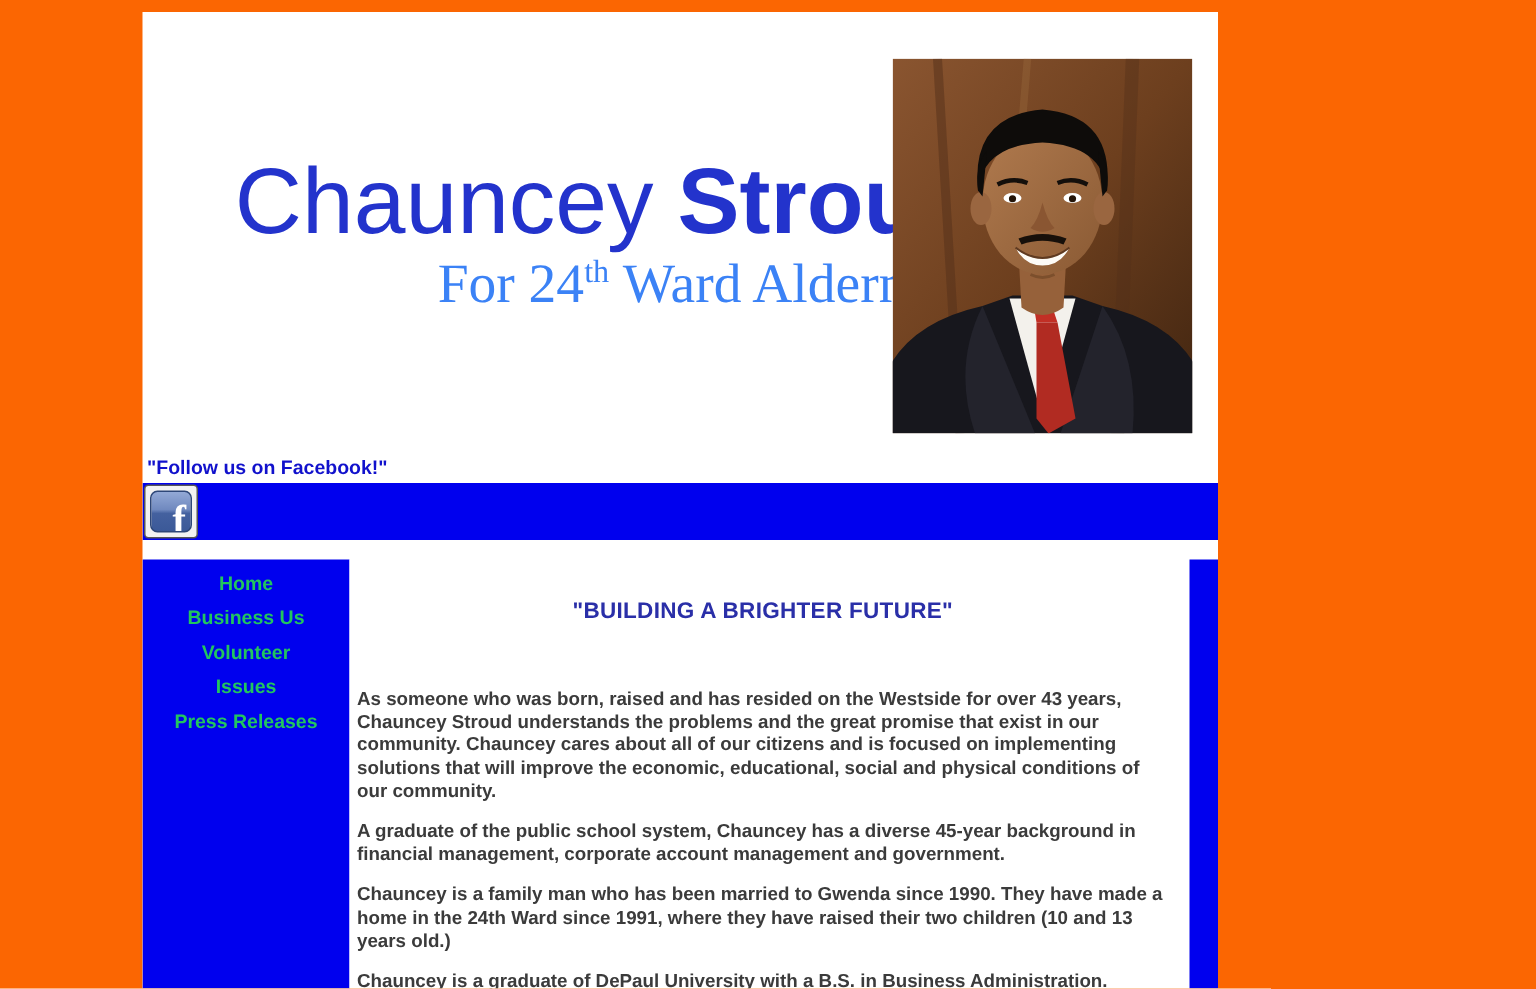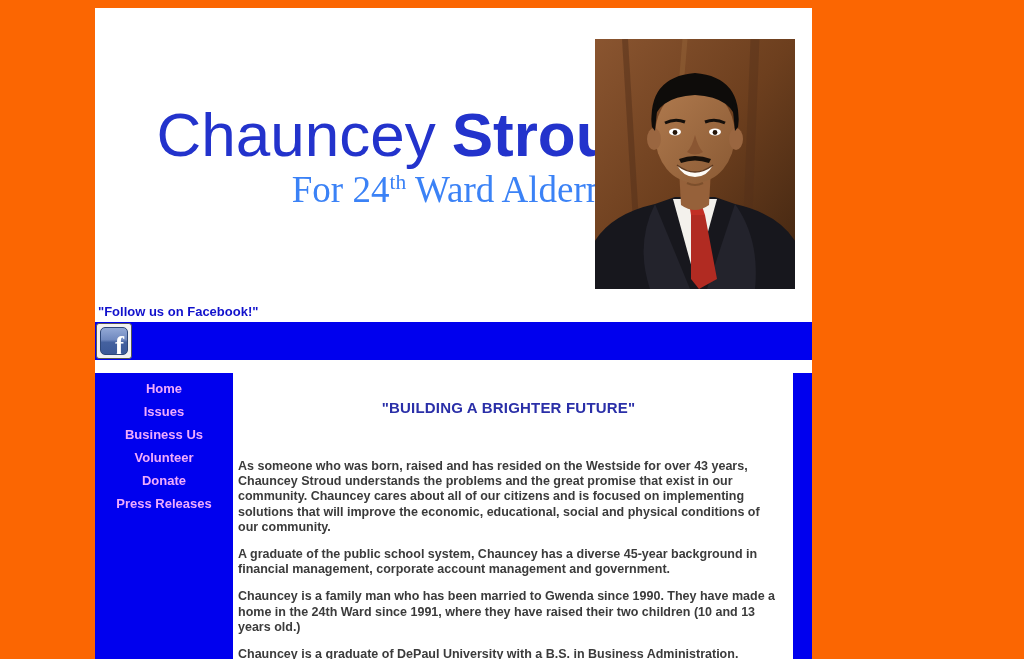--- a/index.html
+++ b/index.html
@@ -70,21 +70,21 @@
 
   
   .content-row {
     position:absolute; left:0; top:365px; width:835px; bottom:0;
     display:flex;
   }
   .sidebar {
     width:138px; background:#0000ee; padding-top:5px; flex-shrink:0;
   }
   .nav-item {
-    display:block; text-align:center; color:#f0abfc; font-weight:bold;
+    display:block; text-align:center; color:#22c55e; font-weight:bold;
     font-size:13px; line-height:17px; padding:2px 0; margin-bottom:2px;
     text-decoration:none; cursor:pointer;
   }
   .main-col { flex:1; background:#ffffff; padding:0 14px 0 5px; }
   .page-heading {
     margin-top:26px; text-align:center;
     font-size:15px; font-weight:bold; color:#2a2fa8; letter-spacing:0.2px;
   }
   .body-copy p {
     font-size:12.5px; line-height:15.2px; color:#3b3b3b; margin-top:12px;font-weight:bold;
@@ -174,24 +174,23 @@
         <span class="fb-icon-inner" style="display:block;">
           <span class="fb-f">f</span>
         </span>
       </a>
     </div>
 
     <div class="content-row">
 
       <nav class="sidebar">
         <a class="nav-item">Home</a>
-        <a class="nav-item">Issues</a>
         <a class="nav-item">Business Us</a>
         <a class="nav-item">Volunteer</a>
-        <a class="nav-item">Donate</a>
+        <a class="nav-item">Issues</a>
         <a class="nav-item">Press Releases</a>
       </nav>
 
       <main class="main-col">
         <h2 class="page-heading">"BUILDING A BRIGHTER FUTURE"</h2>
         <div class="body-copy">
           <p>As someone who was born, raised and has resided on the Westside for over 43 years, Chauncey Stroud understands the problems and the great promise that exist in our community. Chauncey cares about all of our citizens and is focused on implementing solutions that will improve the economic, educational, social and physical conditions of our community.</p>
           <p>A graduate of the public school system, Chauncey has a diverse 45-year background in financial management, corporate account management and government.</p>
           <p>Chauncey is a family man who has been married to Gwenda since 1990. They have made a home in the 24th Ward since 1991, where they have raised their two children (10 and 13 years old.)</p>
           <p>Chauncey is a graduate of DePaul University with a B.S. in Business Administration.</p>

